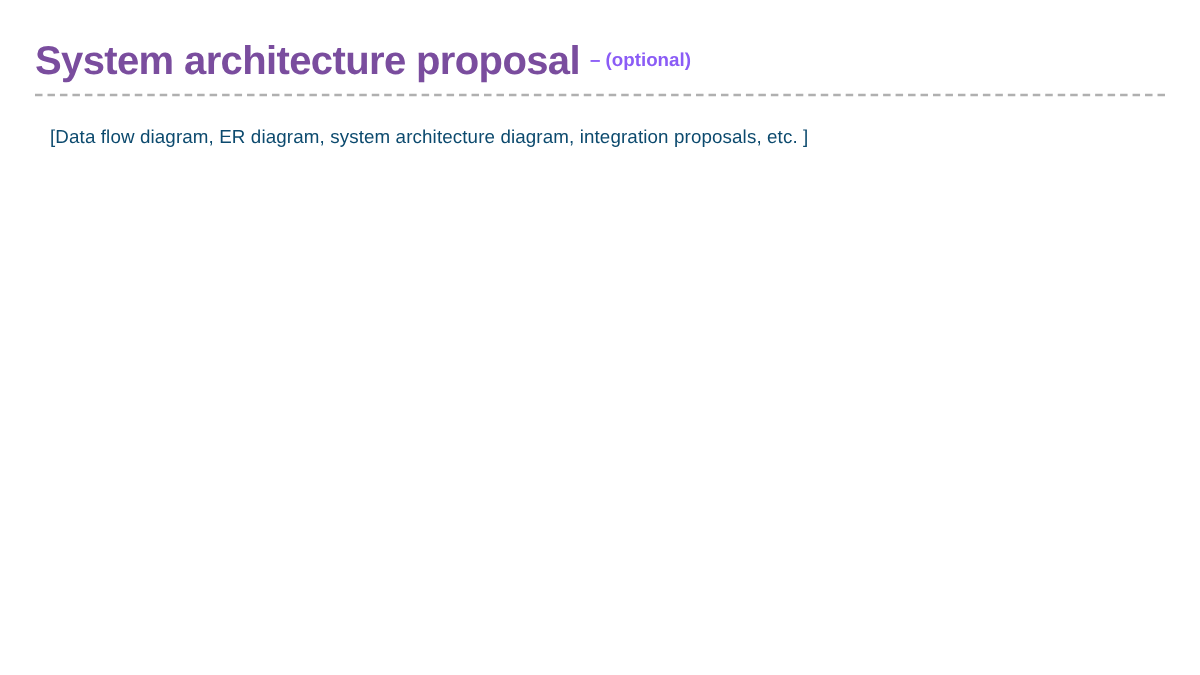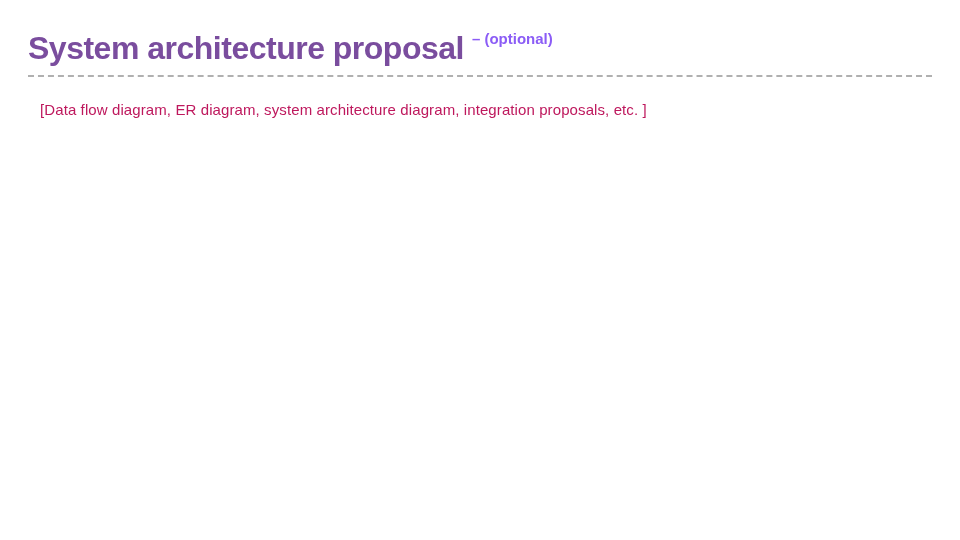--- a/index.html
+++ b/index.html
@@ -10,21 +10,21 @@
     body {
       width: 960px;
       height: 540px;
       background: #ffffff;
       font-family: Arial, Helvetica, sans-serif;
       padding: 30px 28px;
       position: relative;
     }
     .title-row {
       display: flex;
-      align-items: flex-start;
+      align-items: center;
       gap: 8px;
       padding-bottom: 6px;
     }
     .title {
       font-size: 32px;
       font-weight: 700;
       color: #7a4d9e;
       letter-spacing: -0.5px;
     }
     .subtitle {
@@ -35,21 +35,21 @@
     .divider {
       border: none;
       border-top: 2px dashed #b0b0b0;
       margin-top: 2px;
       margin-bottom: 24px;
       width: 100%;
     }
     .body-text {
       font-size: 15px;
       font-weight: 400;
-      color: #be185d;
+      color: #0c4a6e;
       padding-left: 12px;
       letter-spacing: 0.1px;
     }
   </style>
 </head>
 <body>
 
 <div class="title-row">
   <span class="title">System architecture proposal</span>
   <span class="subtitle">– (optional)</span>

